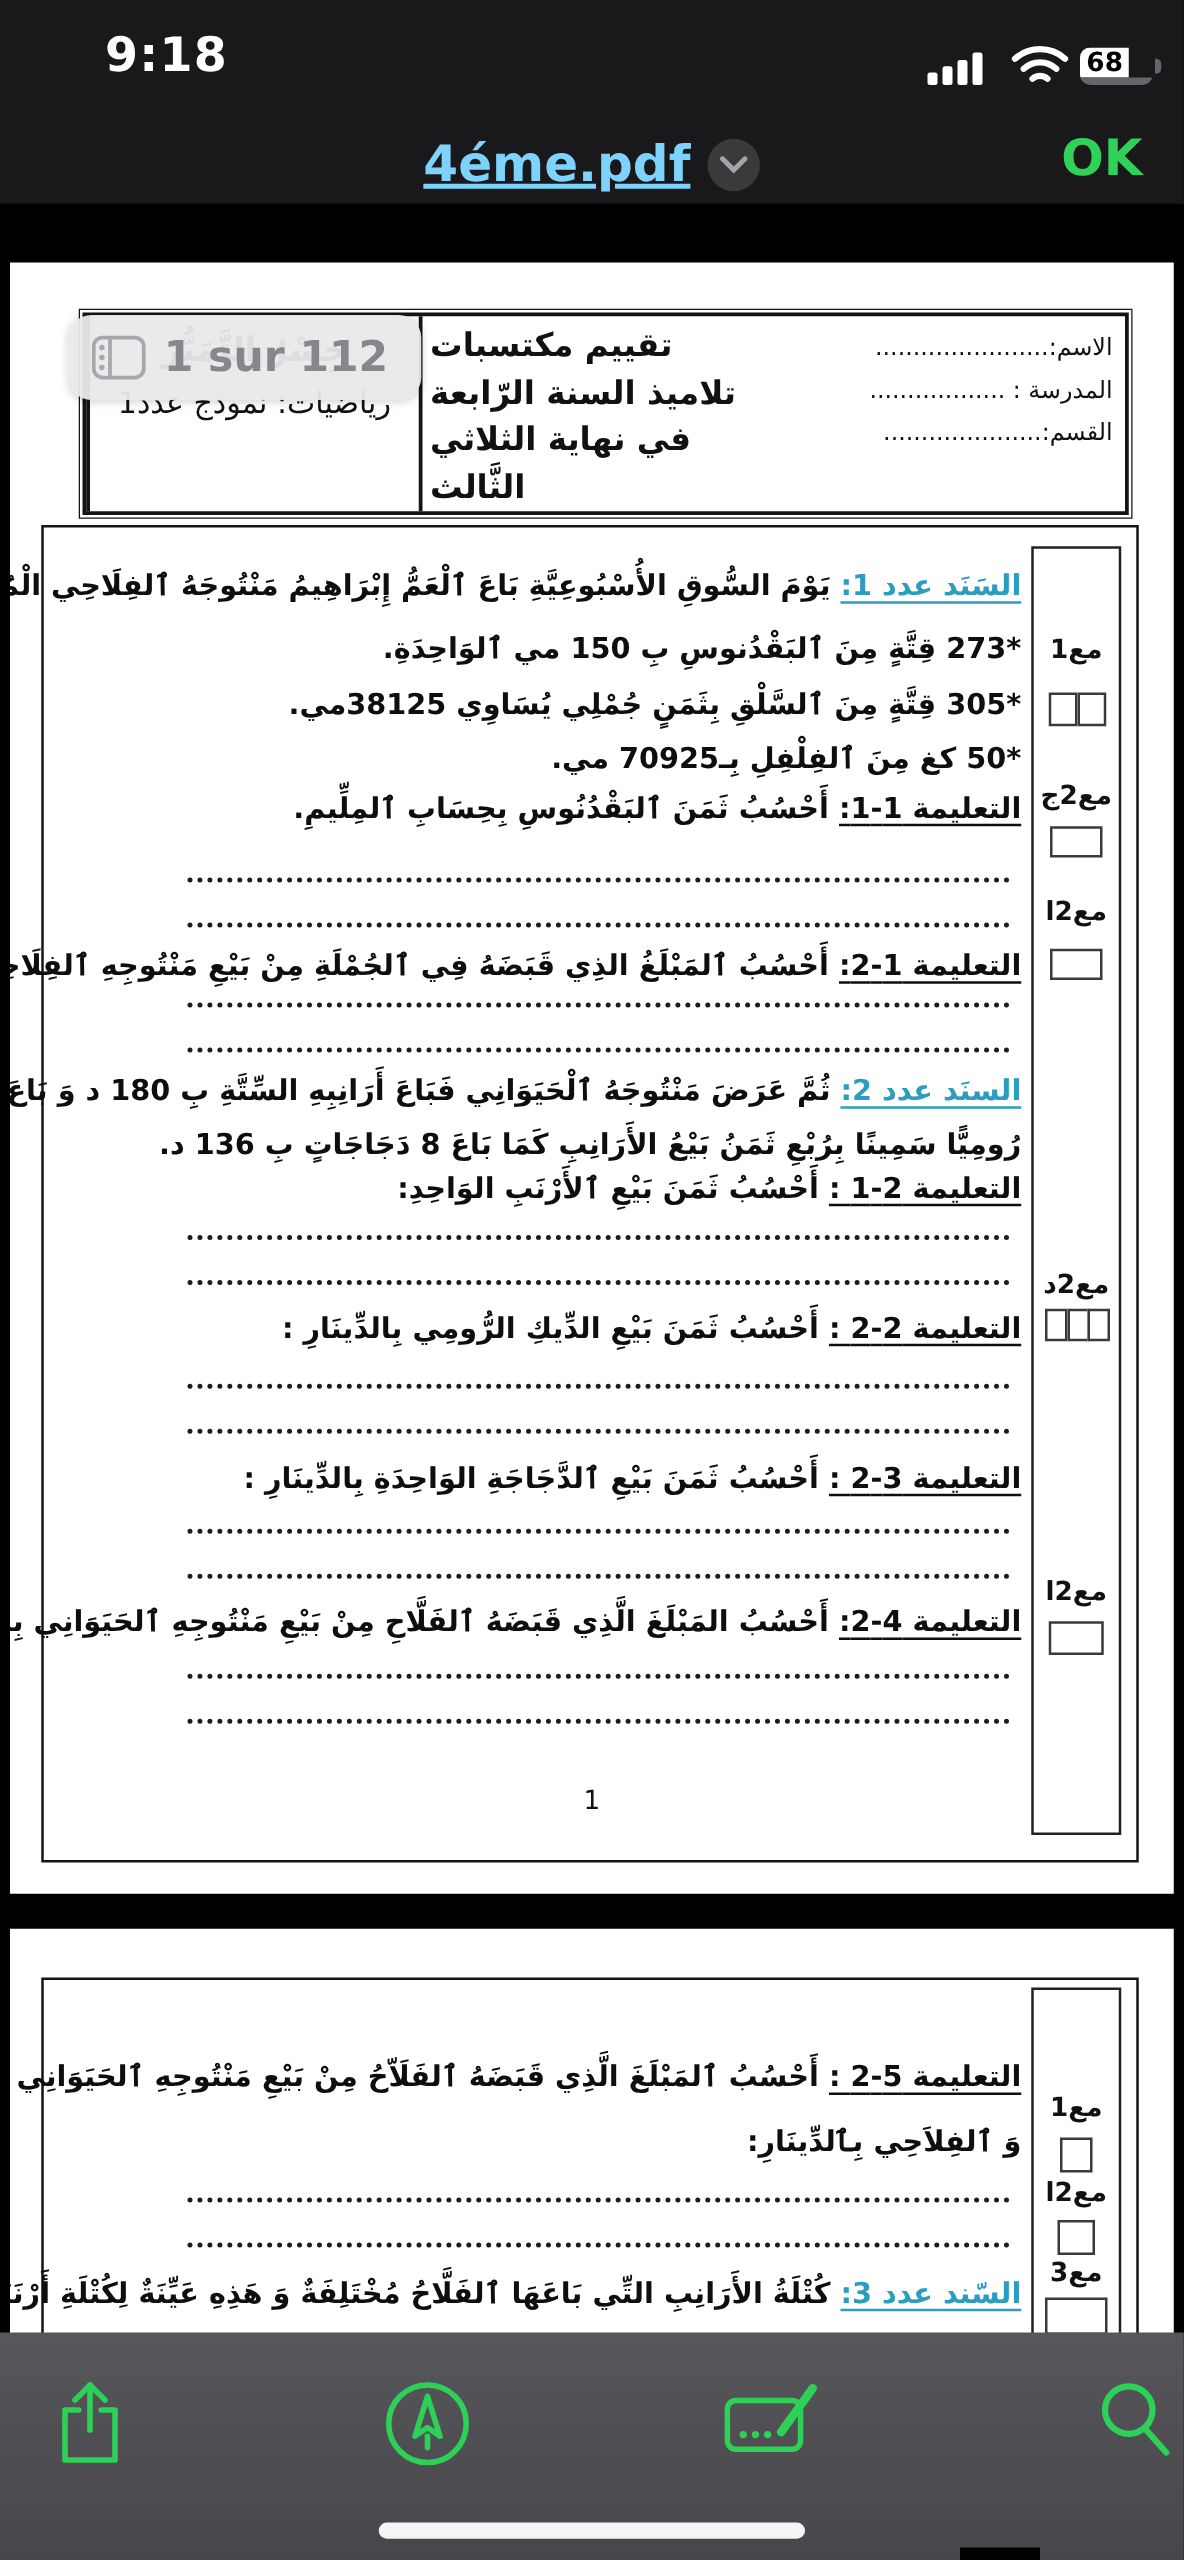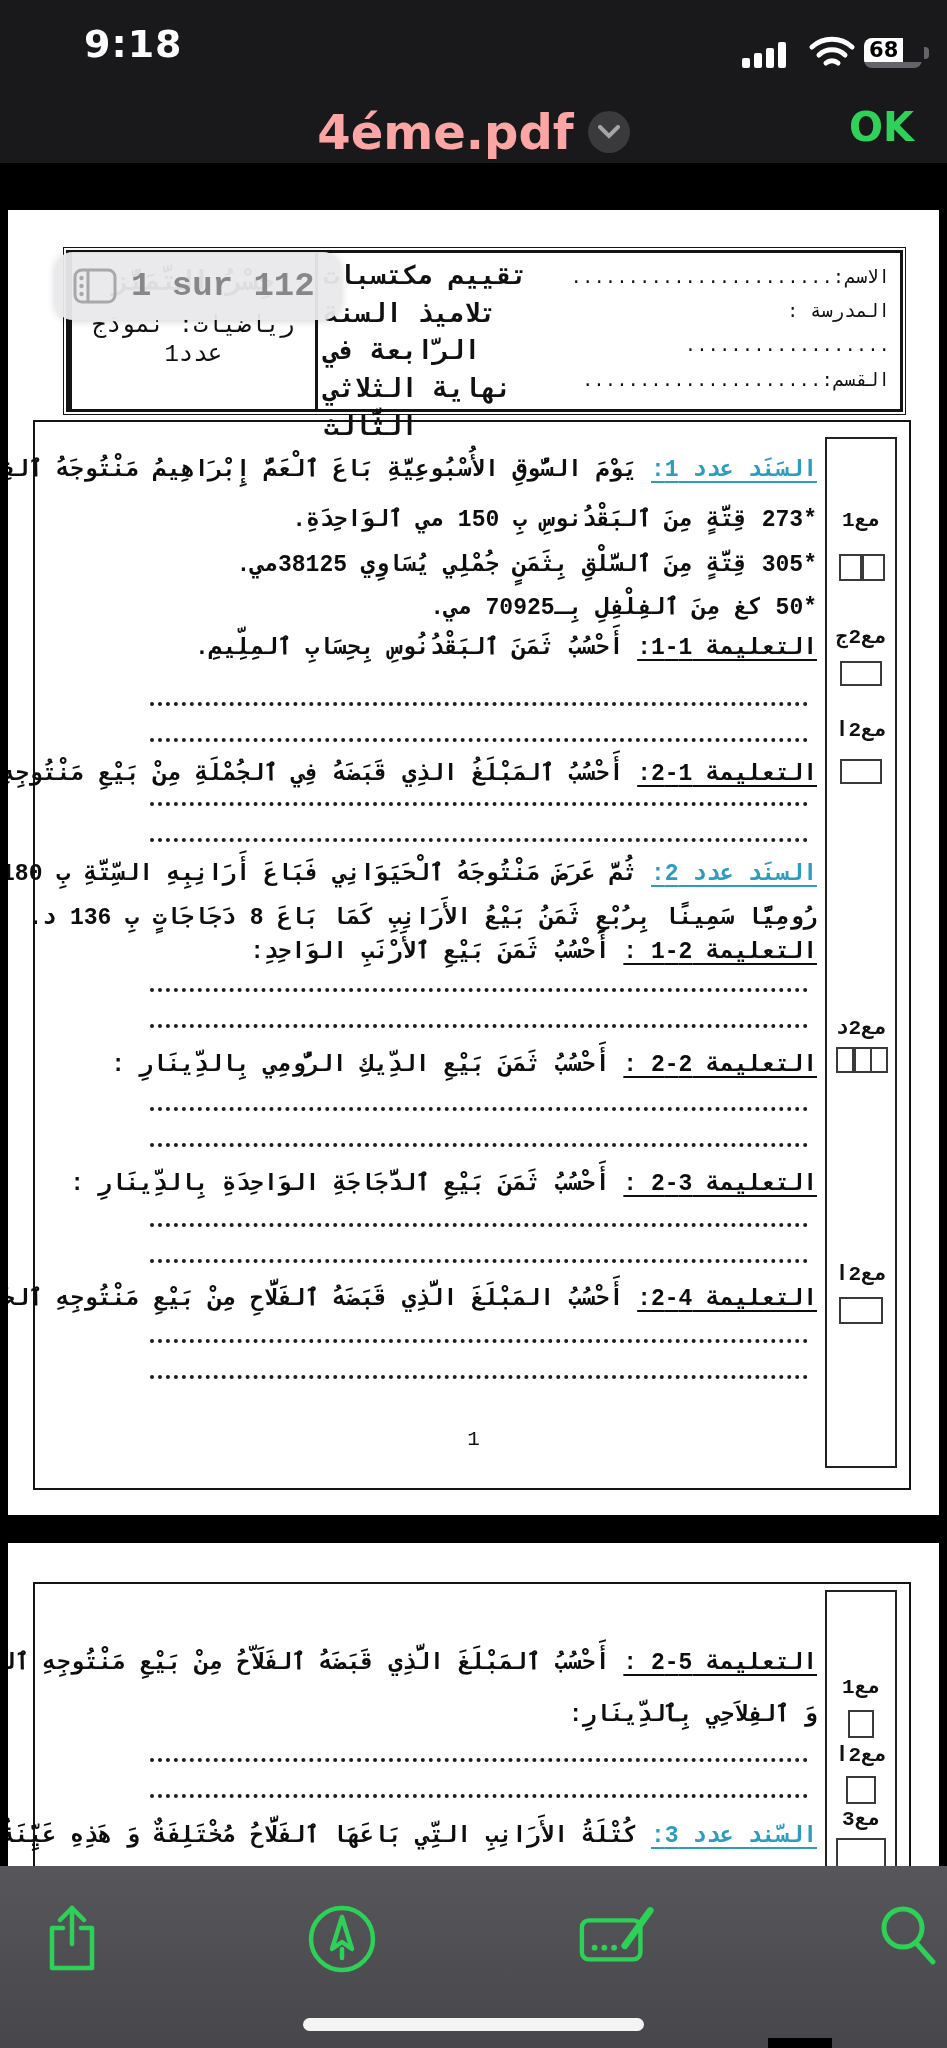--- a/index.html
+++ b/index.html
@@ -11,26 +11,26 @@
   #time { position:absolute; left:84px; top:22px; color:#fff; font-size:38px; font-weight:700; letter-spacing:1px; }
   #signal { position:absolute; left:742px; top:40px; width:56px; height:28px; display:flex; align-items:flex-end; gap:4px; }
   #signal i { display:block; width:8px; background:#fff; border-radius:2px; }
   #wifi { position:absolute; left:808px; top:34px; }
   #battery { position:absolute; left:864px; top:38px; width:58px; height:30px; border-radius:8px; overflow:hidden; display:flex;flex-direction:column; }
   #battery .fill { width:68%; background:#fff; color:#000; font-size:21px; font-weight:700; display:flex; align-items:center; justify-content:center; }
   #battery .rest { flex:1; background:#64646a; }
   #batnub { position:absolute; left:924px; top:47px; width:5px; height:12px; background:#64646a; border-radius:0 4px 4px 0; }
 
   #navrow { position:absolute; left:0; top:104px; width:947px; height:56px; display:flex; align-items:center; justify-content:center; gap:14px; }
-  #doc-title { color:#fca5a5; font-size:48px; font-weight:700; }
+  #doc-title { color:#7dd3fc; font-size:40px; font-weight:700;text-decoration:underline; }
   #title-chevron { width:42px; height:42px; border-radius:50%; background:#3a3a3d; display:flex; align-items:center; justify-content:center; }
   #ok-btn { position:absolute; left:849px; top:104px; font-size:40px; font-weight:600; }
 
   
-  #viewer { position:absolute; left:0; top:163px; width:947px; height:1885px; background:#000;font-family:Liberation Mono, monospace; }
+  #viewer { position:absolute; left:0; top:163px; width:947px; height:1885px; background:#000; }
   .page { position:absolute; left:8px; width:931px; background:#fff; overflow:hidden; }
   #page1 { top:47px; height:1305px; }   
   #page2 { top:1380px; height:330px; }  
 
   
   #page-badge { position:absolute; left:55px; top:89px; height:68px; padding:0 26px 0 18px;
     background:rgba(233,233,235,0.95); border-radius:18px; display:flex; align-items:center; gap:14px;
     box-shadow:0 1px 8px rgba(0,0,0,.18); z-index:10; }
   #page-badge span { color:#87878b; font-size:34px; font-weight:600; }
 

